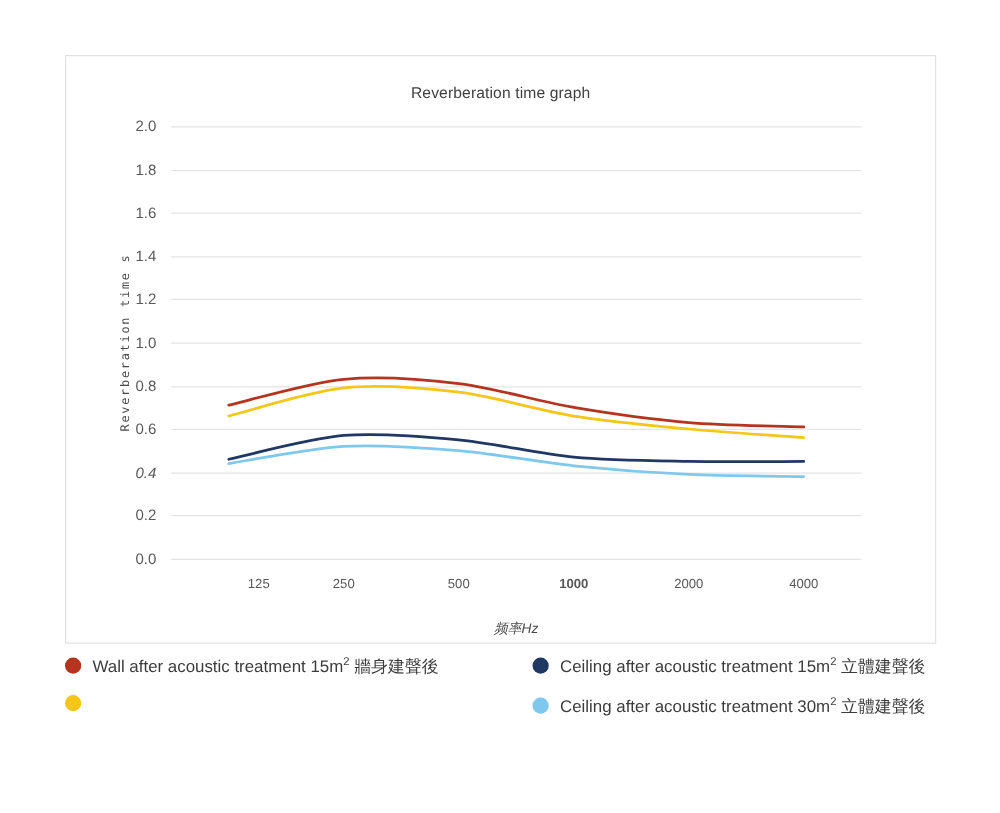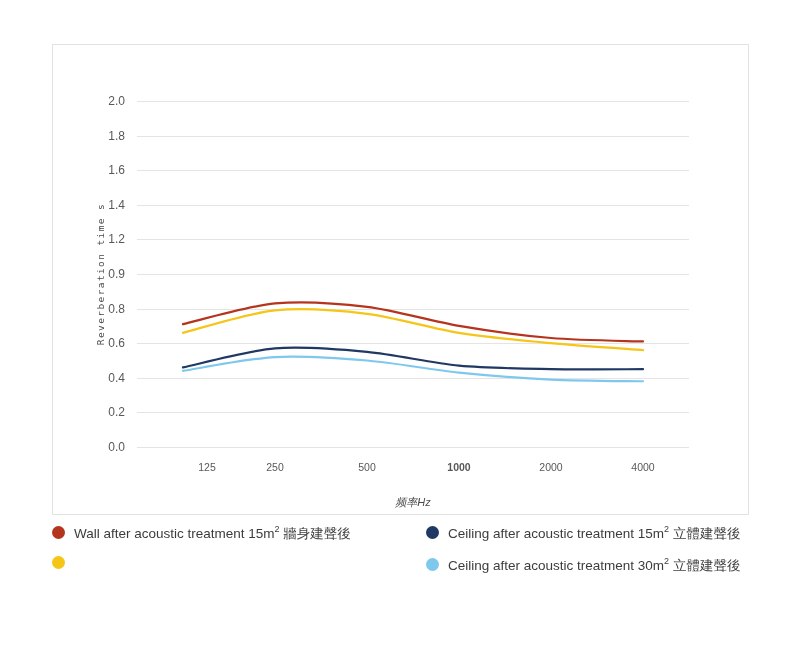--- a/index.html
+++ b/index.html
@@ -143,44 +143,45 @@
     vertical-align: super;
   }
 </style>
 </head>
 <body>
 
 <div id="page">
 
   <div id="chart-panel">
 
+    <div id="chart-title">Reverberation time graph</div>
 
     <div id="y-axis-title" style="left: 42px; top: 229px; transform: rotate(-90deg) translateX(-50%);">Reverberation time s</div>
 
     <div id="plot-area">
       <div id="gridlines">
           <div class="gridline" style="top: 346px;"></div>
           <div class="gridline" style="top: 311.4px;"></div>
           <div class="gridline" style="top: 276.8px;"></div>
           <div class="gridline" style="top: 242.2px;"></div>
           <div class="gridline" style="top: 207.6px;"></div>
           <div class="gridline" style="top: 173px;"></div>
           <div class="gridline" style="top: 138.4px;"></div>
           <div class="gridline" style="top: 103.8px;"></div>
           <div class="gridline" style="top: 69.2px;"></div>
           <div class="gridline" style="top: 34.6px;"></div>
           <div class="gridline" style="top: 0px;"></div>
         </div>
       <div id="ytick-labels">
           <div class="ytick-label" style="top: 346px; right: 564px;">0.0</div>
           <div class="ytick-label" style="top: 311.4px; right: 564px;">0.2</div>
-          <div class="ytick-label" style="top: 276.8px; right: 564px;">0.4</div>
+          <div class="ytick-label" style="top: 276.8px; right: 564px; font-style: italic;">0.4</div>
           <div class="ytick-label" style="top: 242.2px; right: 564px;">0.6</div>
           <div class="ytick-label" style="top: 207.6px; right: 564px;">0.8</div>
-          <div class="ytick-label" style="top: 173px; right: 564px;">0.9</div>
+          <div class="ytick-label" style="top: 173px; right: 564px;">1.0</div>
           <div class="ytick-label" style="top: 138.4px; right: 564px;">1.2</div>
           <div class="ytick-label" style="top: 103.8px; right: 564px;">1.4</div>
           <div class="ytick-label" style="top: 69.2px; right: 564px;">1.6</div>
           <div class="ytick-label" style="top: 34.6px; right: 564px;">1.8</div>
           <div class="ytick-label" style="top: 0px; right: 564px;">2.0</div>
         </div>
       <div id="xtick-labels">
           <div class="xtick-label" style="left: 46px; top: 360px; margin-left: 24px;">125</div>
           <div class="xtick-label" style="left: 138px; top: 360px;">250</div>
           <div class="xtick-label" style="left: 230px; top: 360px;">500</div>

